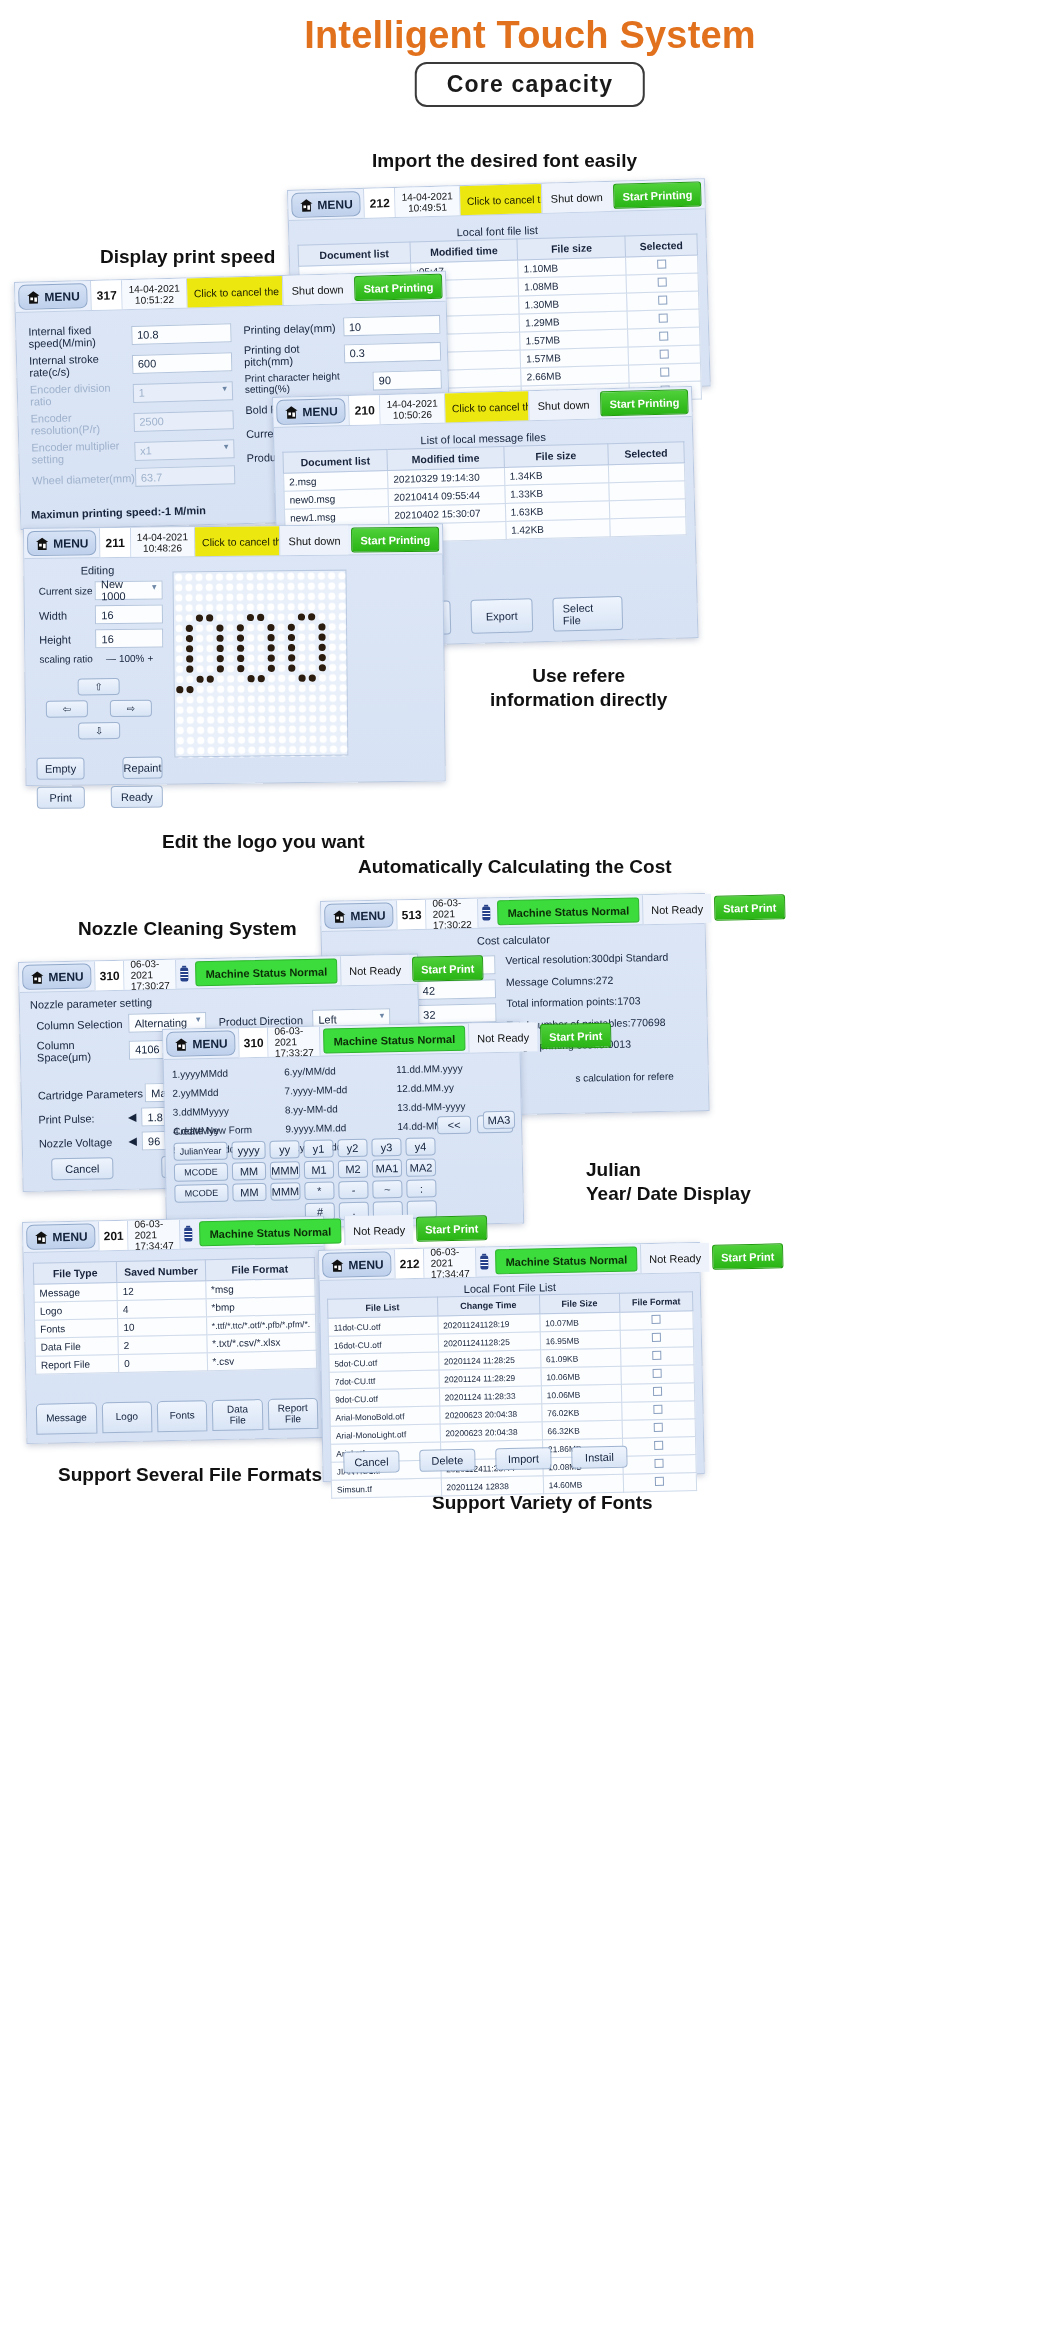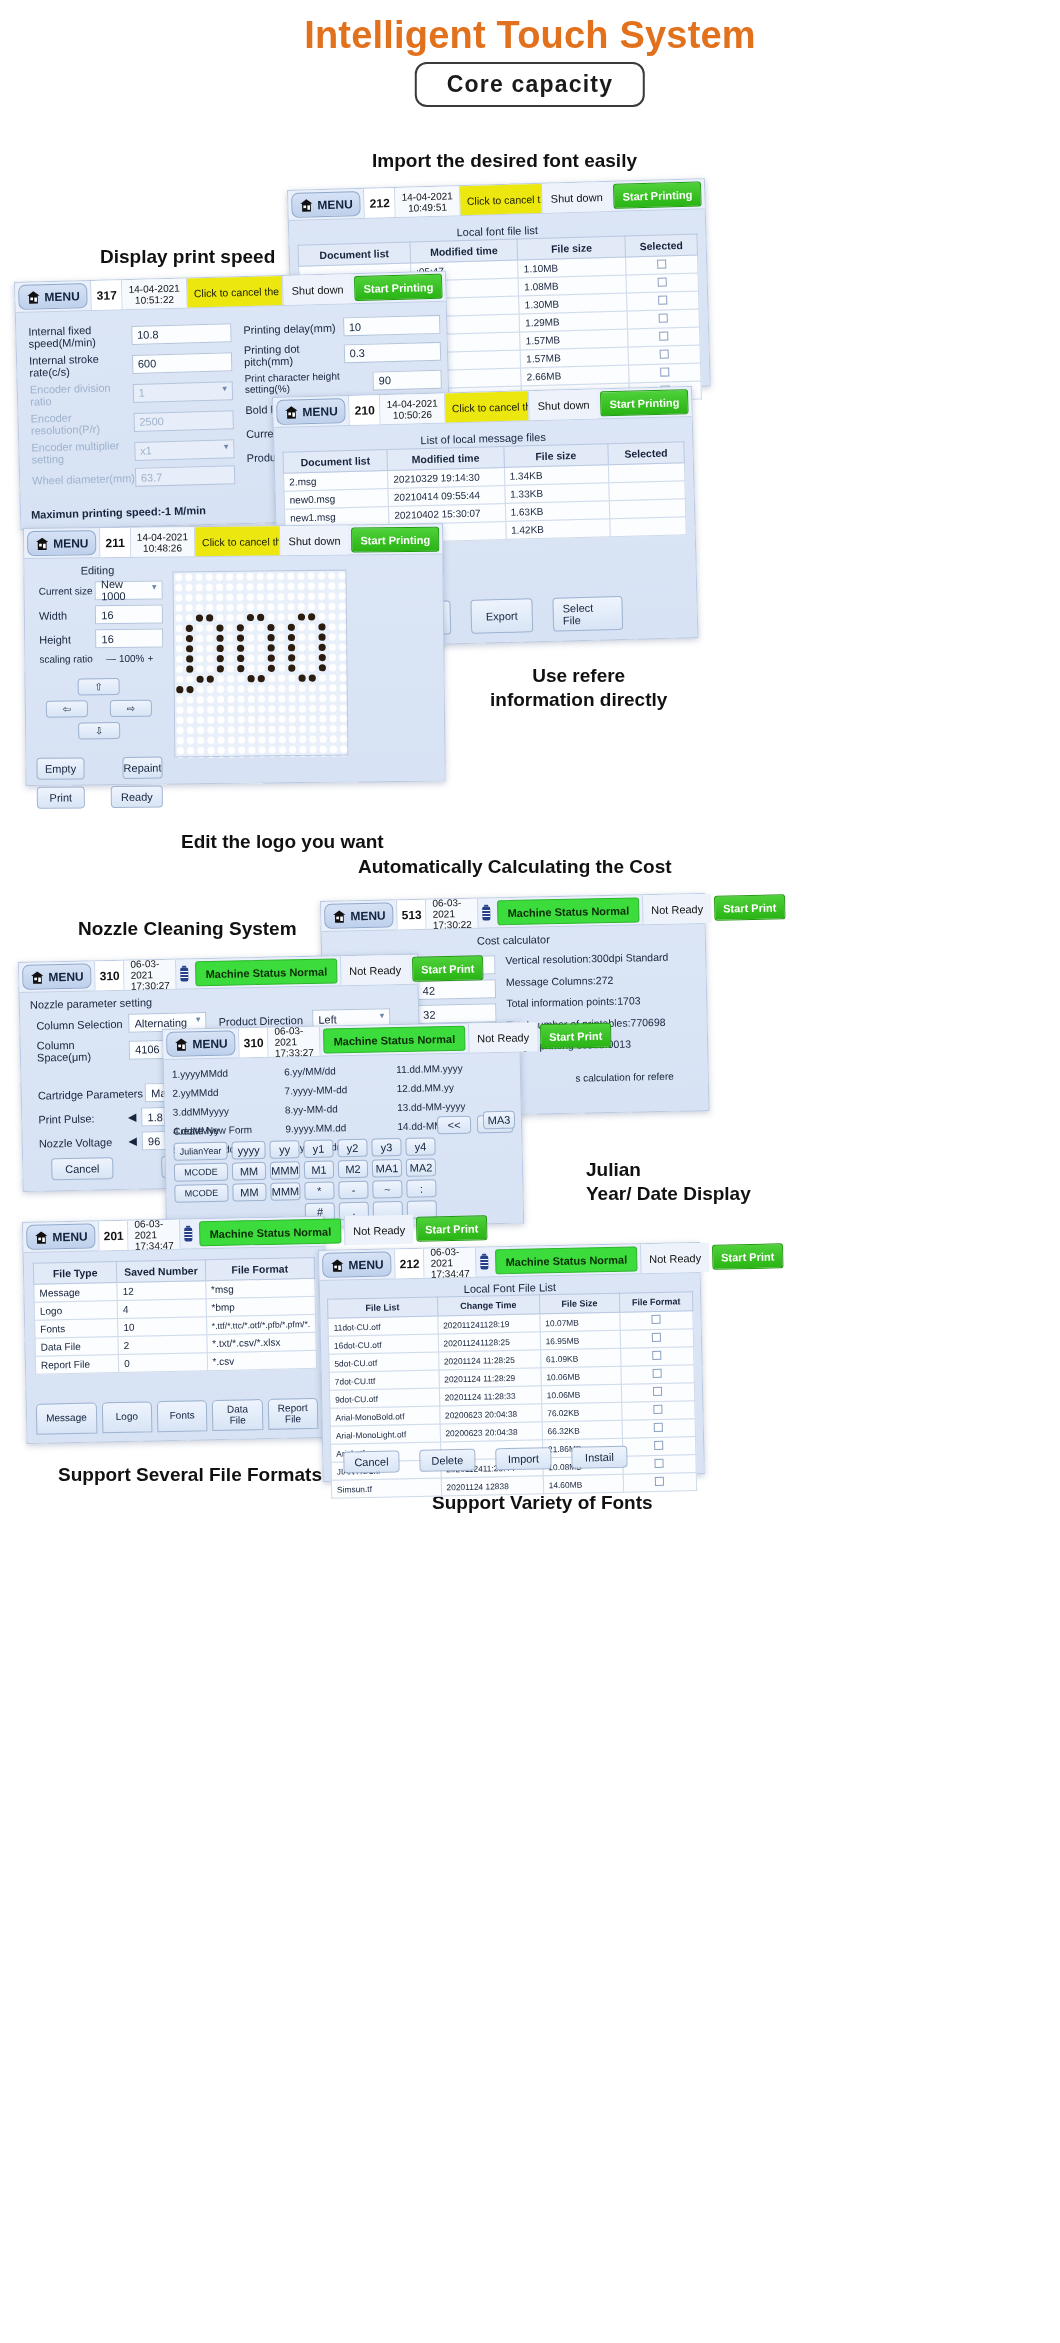--- a/index.html
+++ b/index.html
@@ -110,21 +110,21 @@
 </head>
 <body>
 
 <div class="main-title">Intelligent Touch System</div>
 <div class="core-badge">Core capacity</div>
 
 <div class="caption" style="left:372px; top:150px;">Import the desired font easily</div>
 <div class="caption" style="left:100px; top:246px;">Display print speed</div>
 <div class="caption" style="left:490px; top:664px; white-space:pre; text-align:center; line-height:1.25;">Use refere
 information directly</div>
-<div class="caption" style="left:162px; top:831px;margin-left:19px;">Edit the logo you want</div>
+<div class="caption" style="left:162px; top:831px;">Edit the logo you want</div>
 
 <div class="panel" style="left:287px; top:190px; width:418px; height:208px; transform:rotate(-1.6deg); transform-origin:0 0;">
   <div class="titlebar">
     <div class="menu-btn">
       <svg class="home-ico" viewBox="0 0 16 16">
         <path d="M8 1 L15 6 H13 V15 H3 V6 H1 Z" fill="#111"></path>
         <rect x="4.5" y="8" width="3" height="3" fill="#fff"></rect>
         <rect x="9" y="8" width="3" height="5" fill="#fff"></rect>
       </svg>
       <span>MENU</span>

